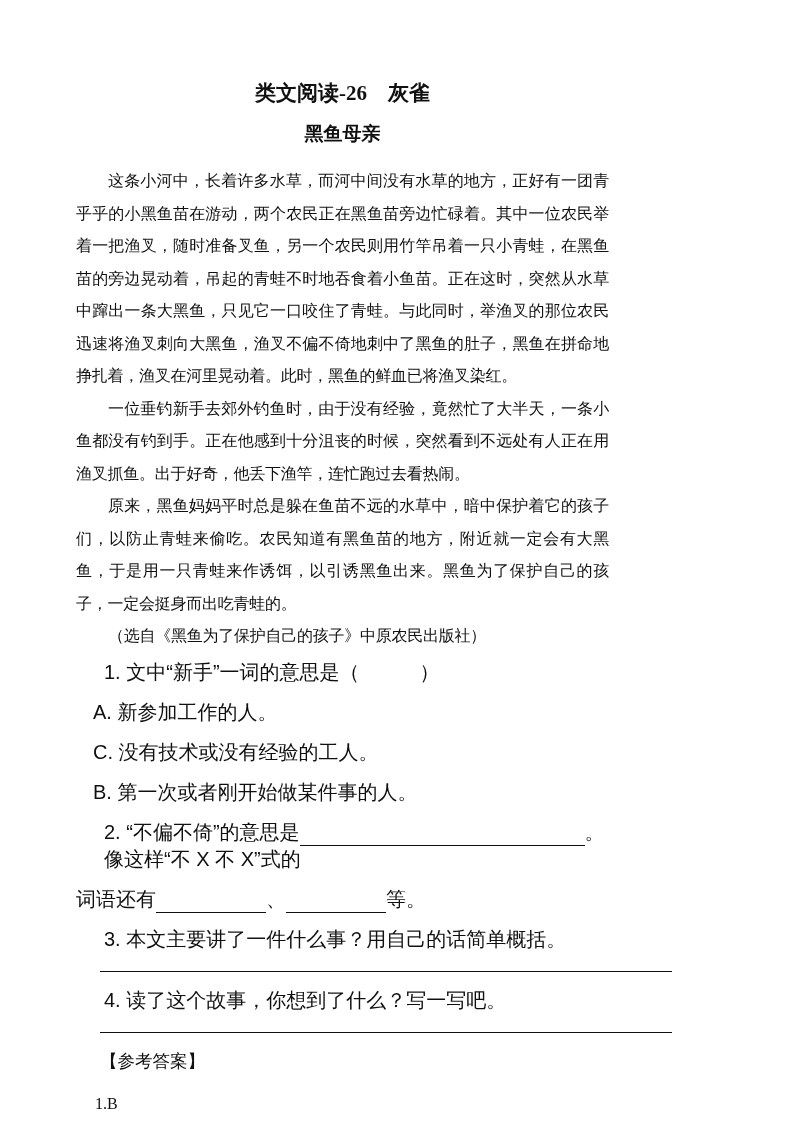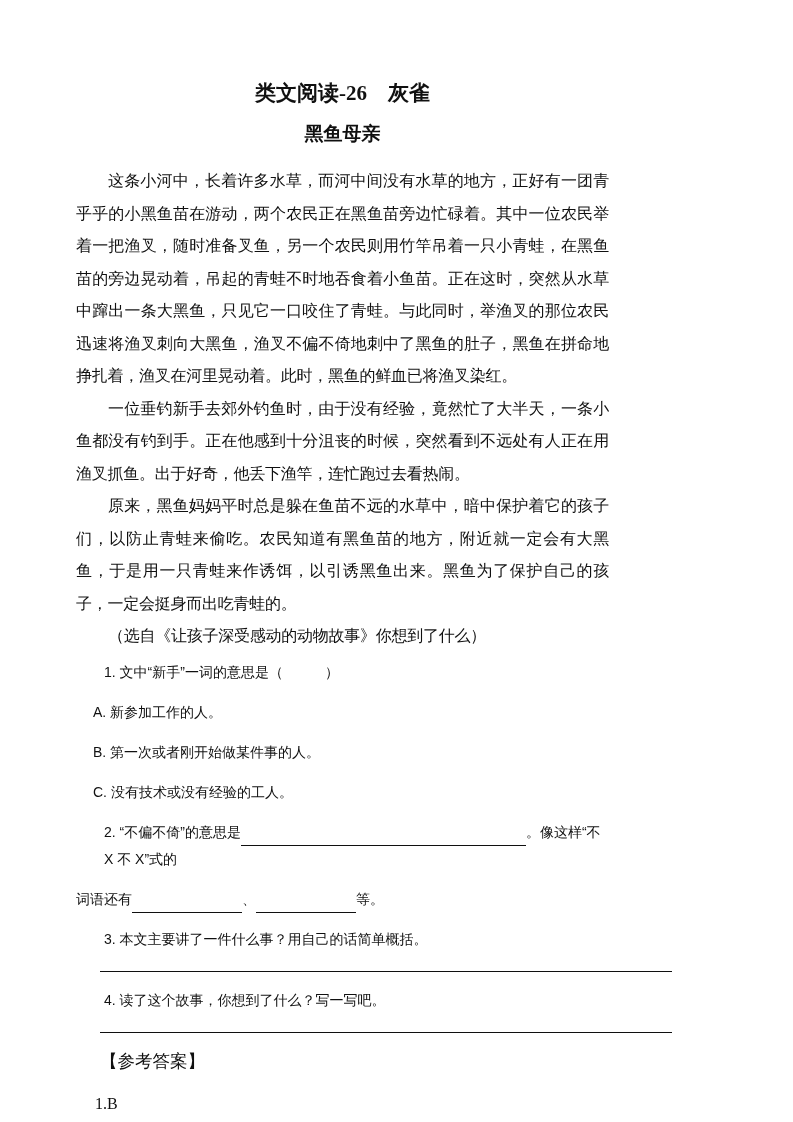--- a/index.html
+++ b/index.html
@@ -45,21 +45,21 @@
   .attribution {
     margin: 0;
     font-size: 16px;
     line-height: 32.5px;
     text-align: right;
     padding-right: 20px;
   }
   .questions {
     margin-top: 6px;
     font-family: "Liberation Sans", "DejaVu Sans", sans-serif;
-    font-size: 14px;
+    font-size: 20px;
   }
   .qline {
     margin: 0 0 13px 0;
     line-height: 27px;
   }
   .q-num { padding-left: 28px; }
   .q-opt { padding-left: 17px; }
   .q-cont { padding-left: 0; }
   .blank {
     display: inline-block;
@@ -100,29 +100,29 @@
 
 <div class="page">
 
   <h1 class="doc-title">类文阅读-26　灰雀</h1>
   <h2 class="story-title">黑鱼母亲</h2>
 
   <div class="story">
     <p>这条小河中，长着许多水草，而河中间没有水草的地方，正好有一团青乎乎的小黑鱼苗在游动，两个农民正在黑鱼苗旁边忙碌着。其中一位农民举着一把渔叉，随时准备叉鱼，另一个农民则用竹竿吊着一只小青蛙，在黑鱼苗的旁边晃动着，吊起的青蛙不时地吞食着小鱼苗。正在这时，突然从水草中蹿出一条大黑鱼，只见它一口咬住了青蛙。与此同时，举渔叉的那位农民迅速将渔叉刺向大黑鱼，渔叉不偏不倚地刺中了黑鱼的肚子，黑鱼在拼命地挣扎着，渔叉在河里晃动着。此时，黑鱼的鲜血已将渔叉染红。</p>
     <p>一位垂钓新手去郊外钓鱼时，由于没有经验，竟然忙了大半天，一条小鱼都没有钓到手。正在他感到十分沮丧的时候，突然看到不远处有人正在用渔叉抓鱼。出于好奇，他丢下渔竿，连忙跑过去看热闹。</p>
     <p>原来，黑鱼妈妈平时总是躲在鱼苗不远的水草中，暗中保护着它的孩子们，以防止青蛙来偷吃。农民知道有黑鱼苗的地方，附近就一定会有大黑鱼，于是用一只青蛙来作诱饵，以引诱黑鱼出来。黑鱼为了保护自己的孩子，一定会挺身而出吃青蛙的。</p>
-    <p class="attribution">（选自《让孩子深受感动的动物故事》你想到了什么）</p>
+    <p class="attribution">（选自《黑鱼为了保护自己的孩子》中原农民出版社）</p>
   </div>
 
   <div class="questions">
 
     <p class="qline q-num">1. 文中“新手”一词的意思是（　　　）</p>
     <p class="qline q-opt">A. 新参加工作的人。</p>
+    <p class="qline q-opt">C. 没有技术或没有经验的工人。</p>
     <p class="qline q-opt">B. 第一次或者刚开始做某件事的人。</p>
-    <p class="qline q-opt">C. 没有技术或没有经验的工人。</p>
 
     <p class="qline q-num"><span>2. “不偏不倚”的意思是</span><span class="blank blank-long"></span><span>。像这样“不 X 不 X”式的</span></p>
 
     <p class="qline q-cont"><span>词语还有</span><span class="blank blank-med"></span><span>、</span><span class="blank blank-med2"></span><span>等。</span></p>
 
     <p class="qline q-num">3. 本文主要讲了一件什么事？用自己的话简单概括。</p>
     <hr class="answer-line">
 
     <p class="qline q-num">4. 读了这个故事，你想到了什么？写一写吧。</p>
     <hr class="answer-line">

